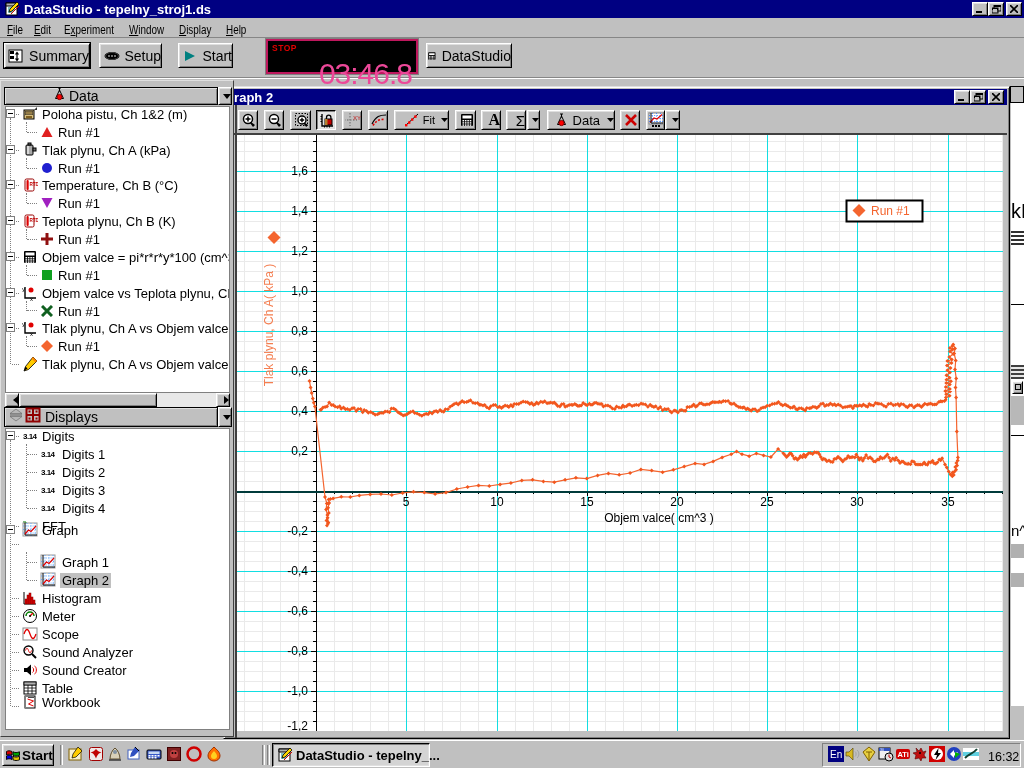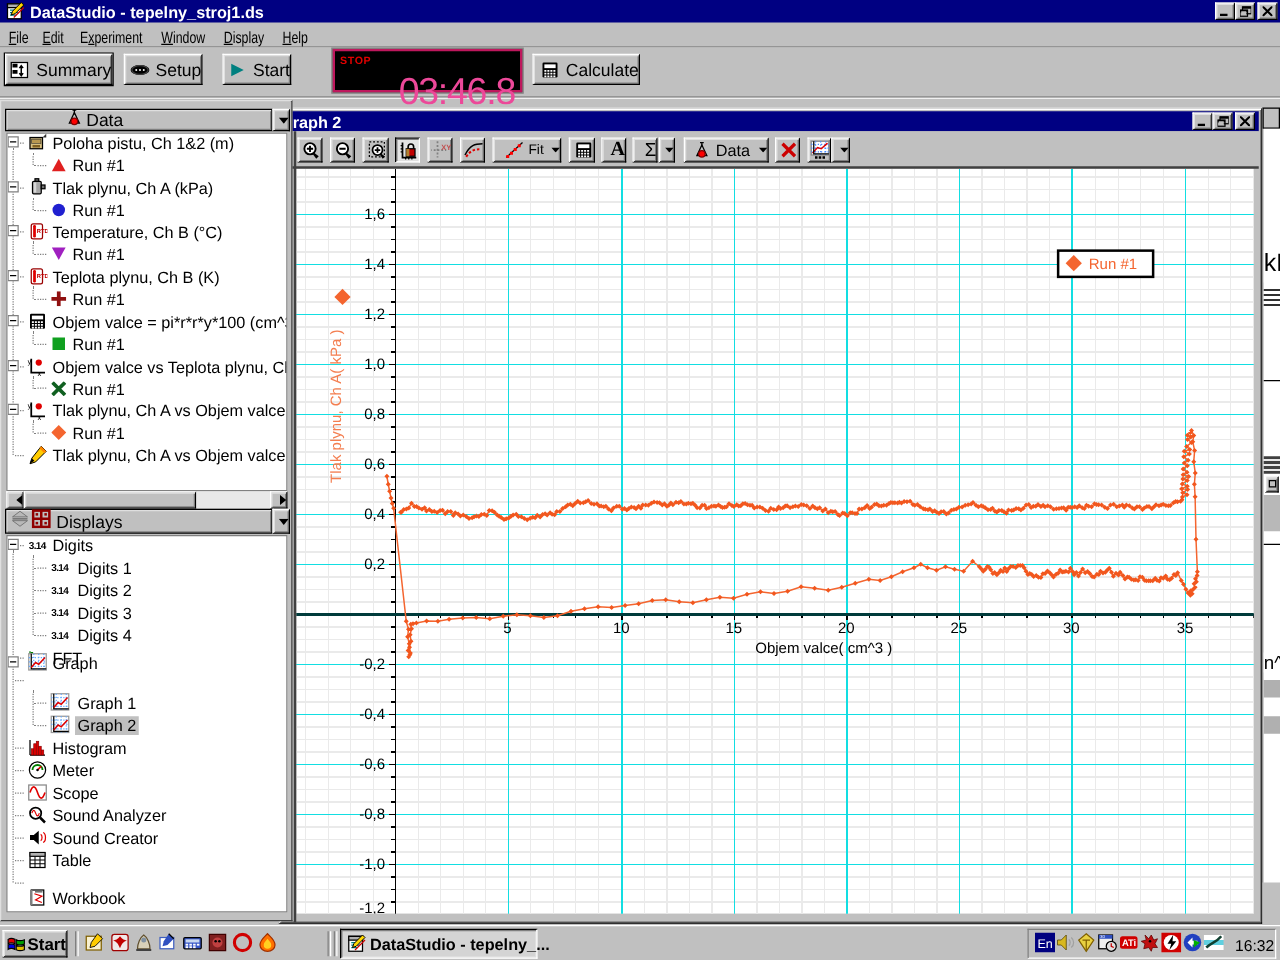--- a/index.html
+++ b/index.html
@@ -522,21 +522,21 @@
           <rect x="3.5" y="10.2" width="1.6" height="1.4"></rect>
           <rect x="5.9" y="10.2" width="1.6" height="1.4"></rect>
           <rect x="8.3" y="10.2" width="1.6" height="1.4"></rect>
           <rect x="10.7" y="10.2" width="1.6" height="1.4"></rect>
           <rect x="3.5" y="12.4" width="1.6" height="1.4"></rect>
           <rect x="5.9" y="12.4" width="1.6" height="1.4"></rect>
           <rect x="8.3" y="12.4" width="1.6" height="1.4"></rect>
           <rect x="10.7" y="12.4" width="1.6" height="1.4"></rect>
         </g>
       </svg>
-      <span style="margin-left:5px">Calculate</span>
+      <span style="margin-left:5px">DataStudio</span>
     </div>
 </div>
 
 <div class="abs" style="left:0;top:80px;width:234px;height:657px;background:#c0c0c0;border:1px solid;border-color:#dfdfdf #404040 #404040 #dfdfdf">
  <div class="abs" style="left:3px;top:6px;width:214px;height:18px;border:1px solid #000;background:#c0c0c0;box-shadow:inset 1px 1px 0 #dfdfdf,inset -1px -1px 0 #808080;display:flex;align-items:center">
       <span style="margin:0 2px 0 46px"><svg width="16" height="16" viewBox="0 0 16 16" style="">
           <path d="M7 2h3M8.5 2v3.5" stroke="#000"></path>
           <path d="M8.5 4 L12.5 12.5 L4.5 12.5 Z" fill="none" stroke="#000"></path>
           <circle cx="8.5" cy="11" r="2.6" fill="#f00" stroke="#800000"></circle>
         </svg></span>
@@ -899,21 +899,21 @@
           <span class="abs" style="left:36px;top:2px">Sound Creator</span>
         </div>
         <div class="tree-row" style="left:0;top:250.0px;width:223px">
           <span class="abs" style="left:16px;top:1px"><svg width="16" height="16" viewBox="0 0 16 16" style="">
               <rect x="2" y="2" width="12" height="12" fill="#fff" stroke="#000"></rect>
               <path d="M2 5h12M2 8h12M2 11h12M6 2v12M10 2v12" stroke="#000" stroke-width="0.8"></path>
               <rect x="2" y="2" width="12" height="3" fill="#b0b0b0" stroke="#000" stroke-width="0.8"></rect>
             </svg></span>
           <span class="abs" style="left:36px;top:2px">Table</span>
         </div>
-        <div class="tree-row" style="left:0;top:280px;width:223px">
+        <div class="tree-row" style="left:0;top:264px;width:223px">
           <span class="abs" style="left:16px;top:1px"><svg width="16" height="16" viewBox="0 0 16 16" style="">
               <rect x="3" y="2" width="10" height="12" fill="#fff" stroke="#000"></rect>
               <path d="M3 2v12" stroke="#808080" stroke-width="2"></path>
               <path d="M5.5 5l6 2-5 3 5 2" stroke="#e00000" fill="none"></path>
               <path d="M6 3.5h6" stroke="#000" stroke-width="0.7"></path>
             </svg></span>
           <span class="abs" style="left:36px;top:2px">Workbook</span>
         </div>
    </div>
  </div>

